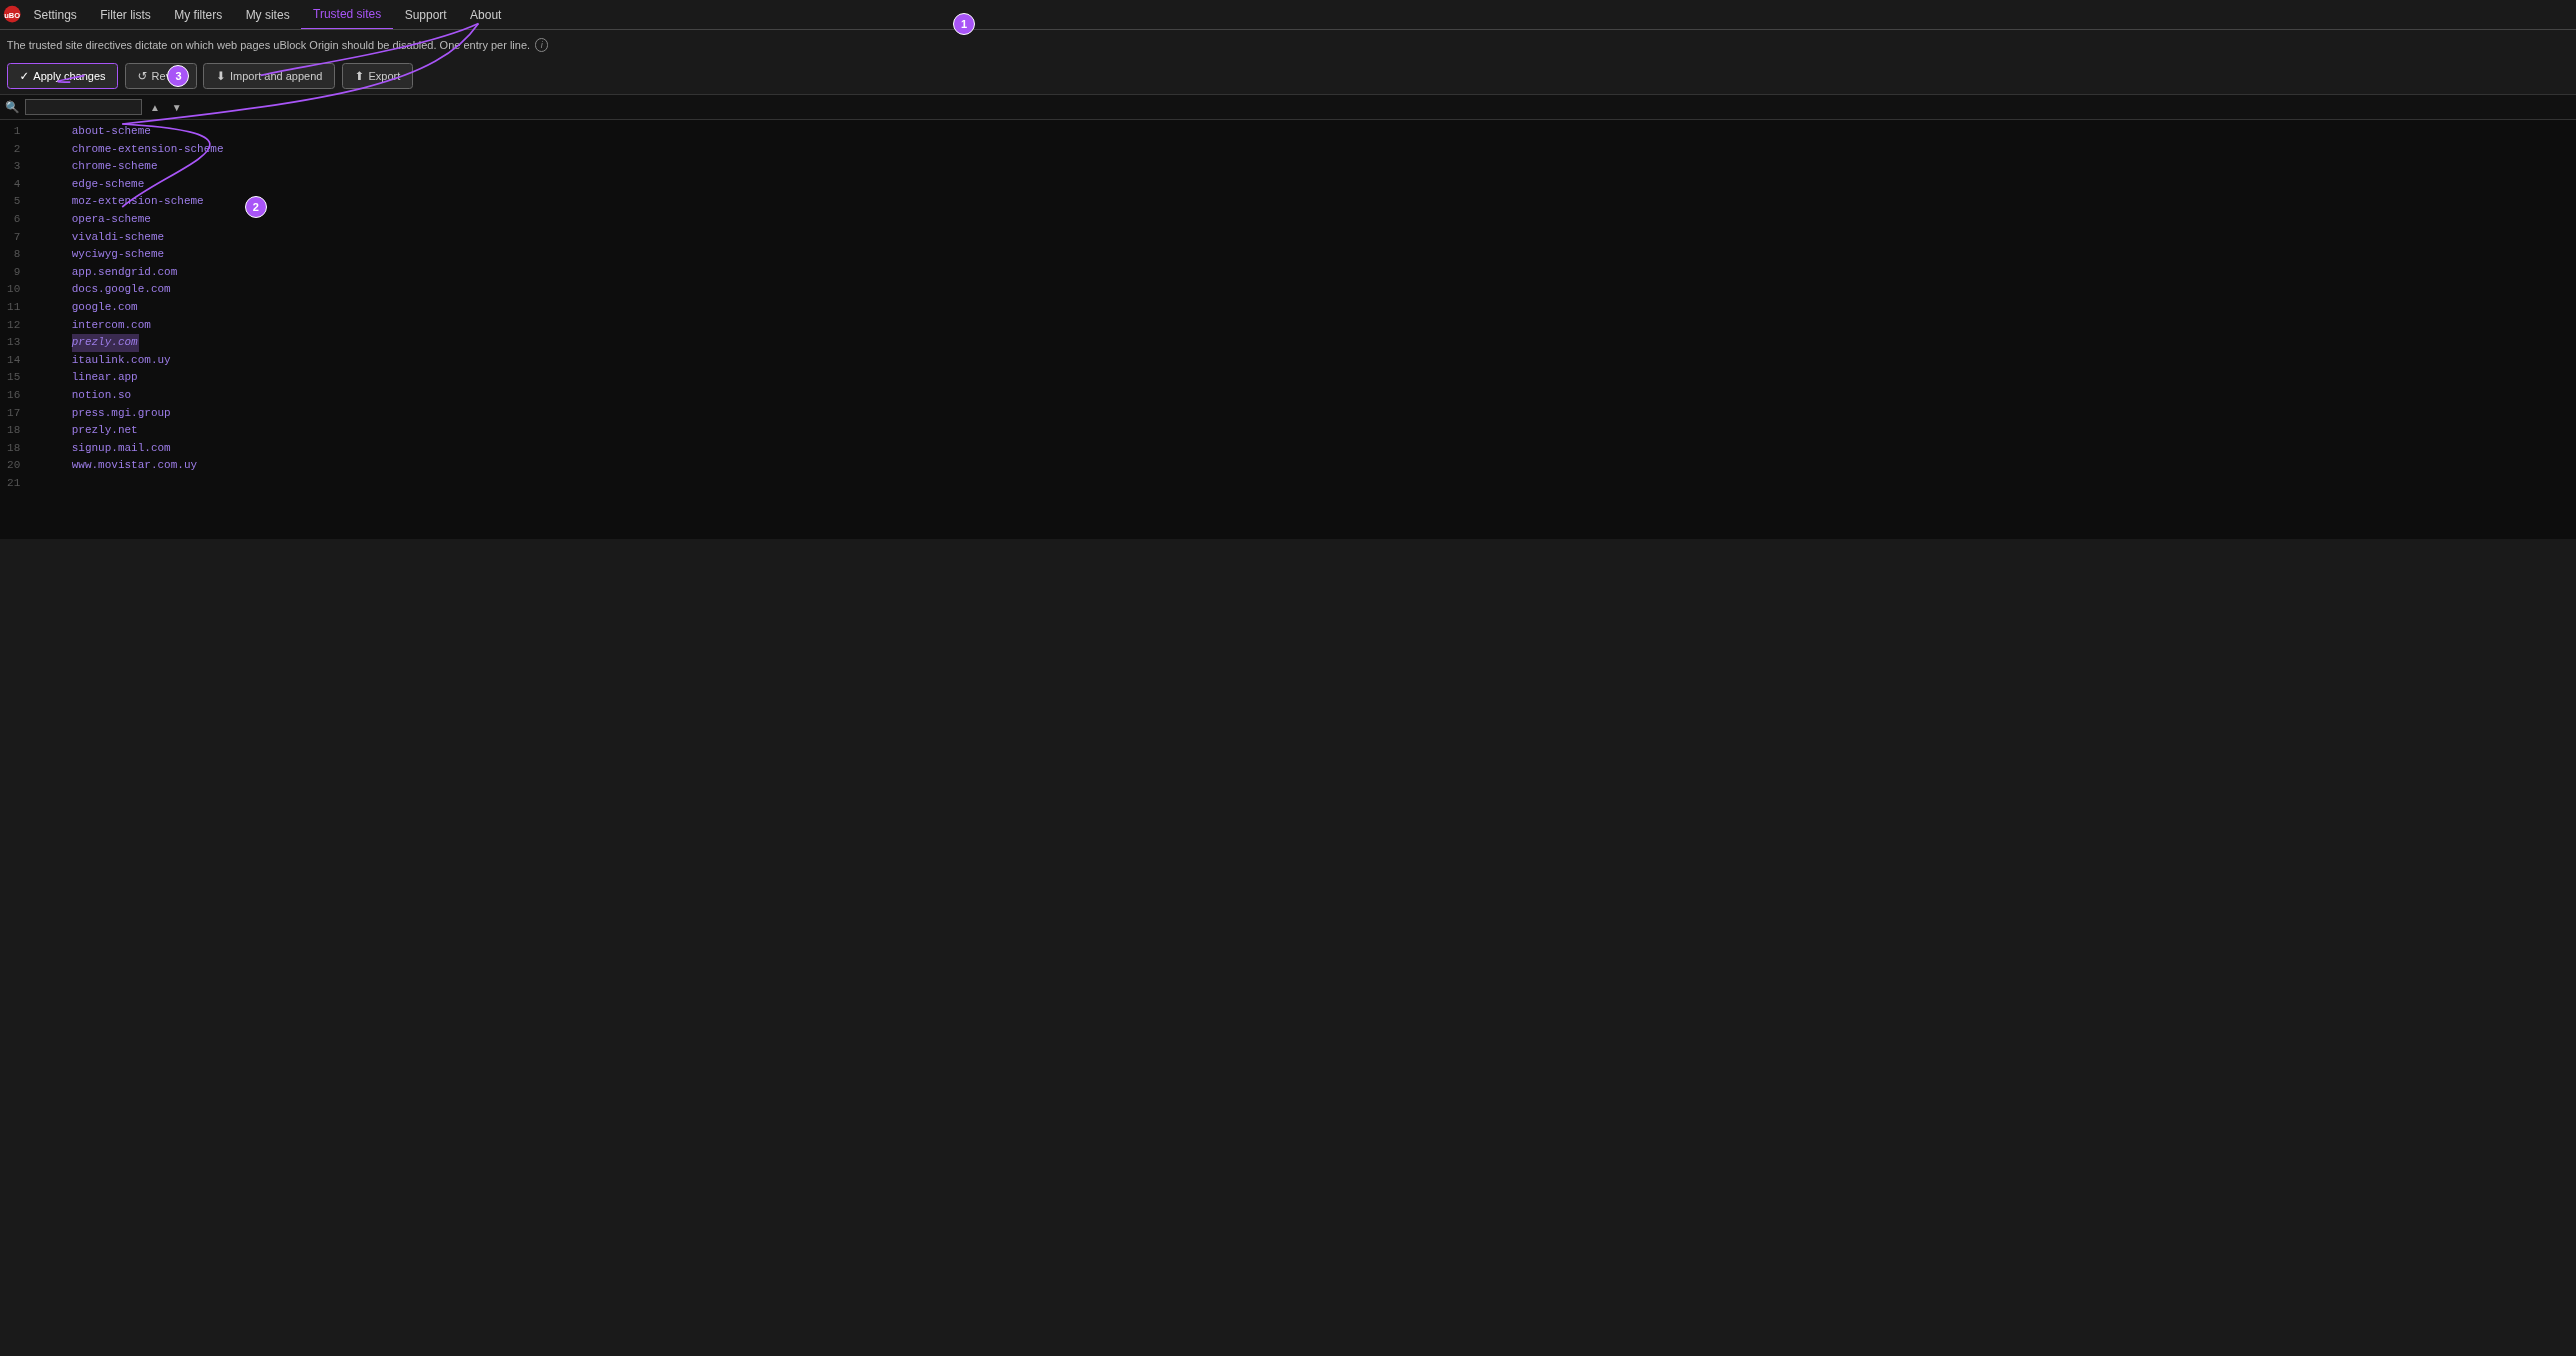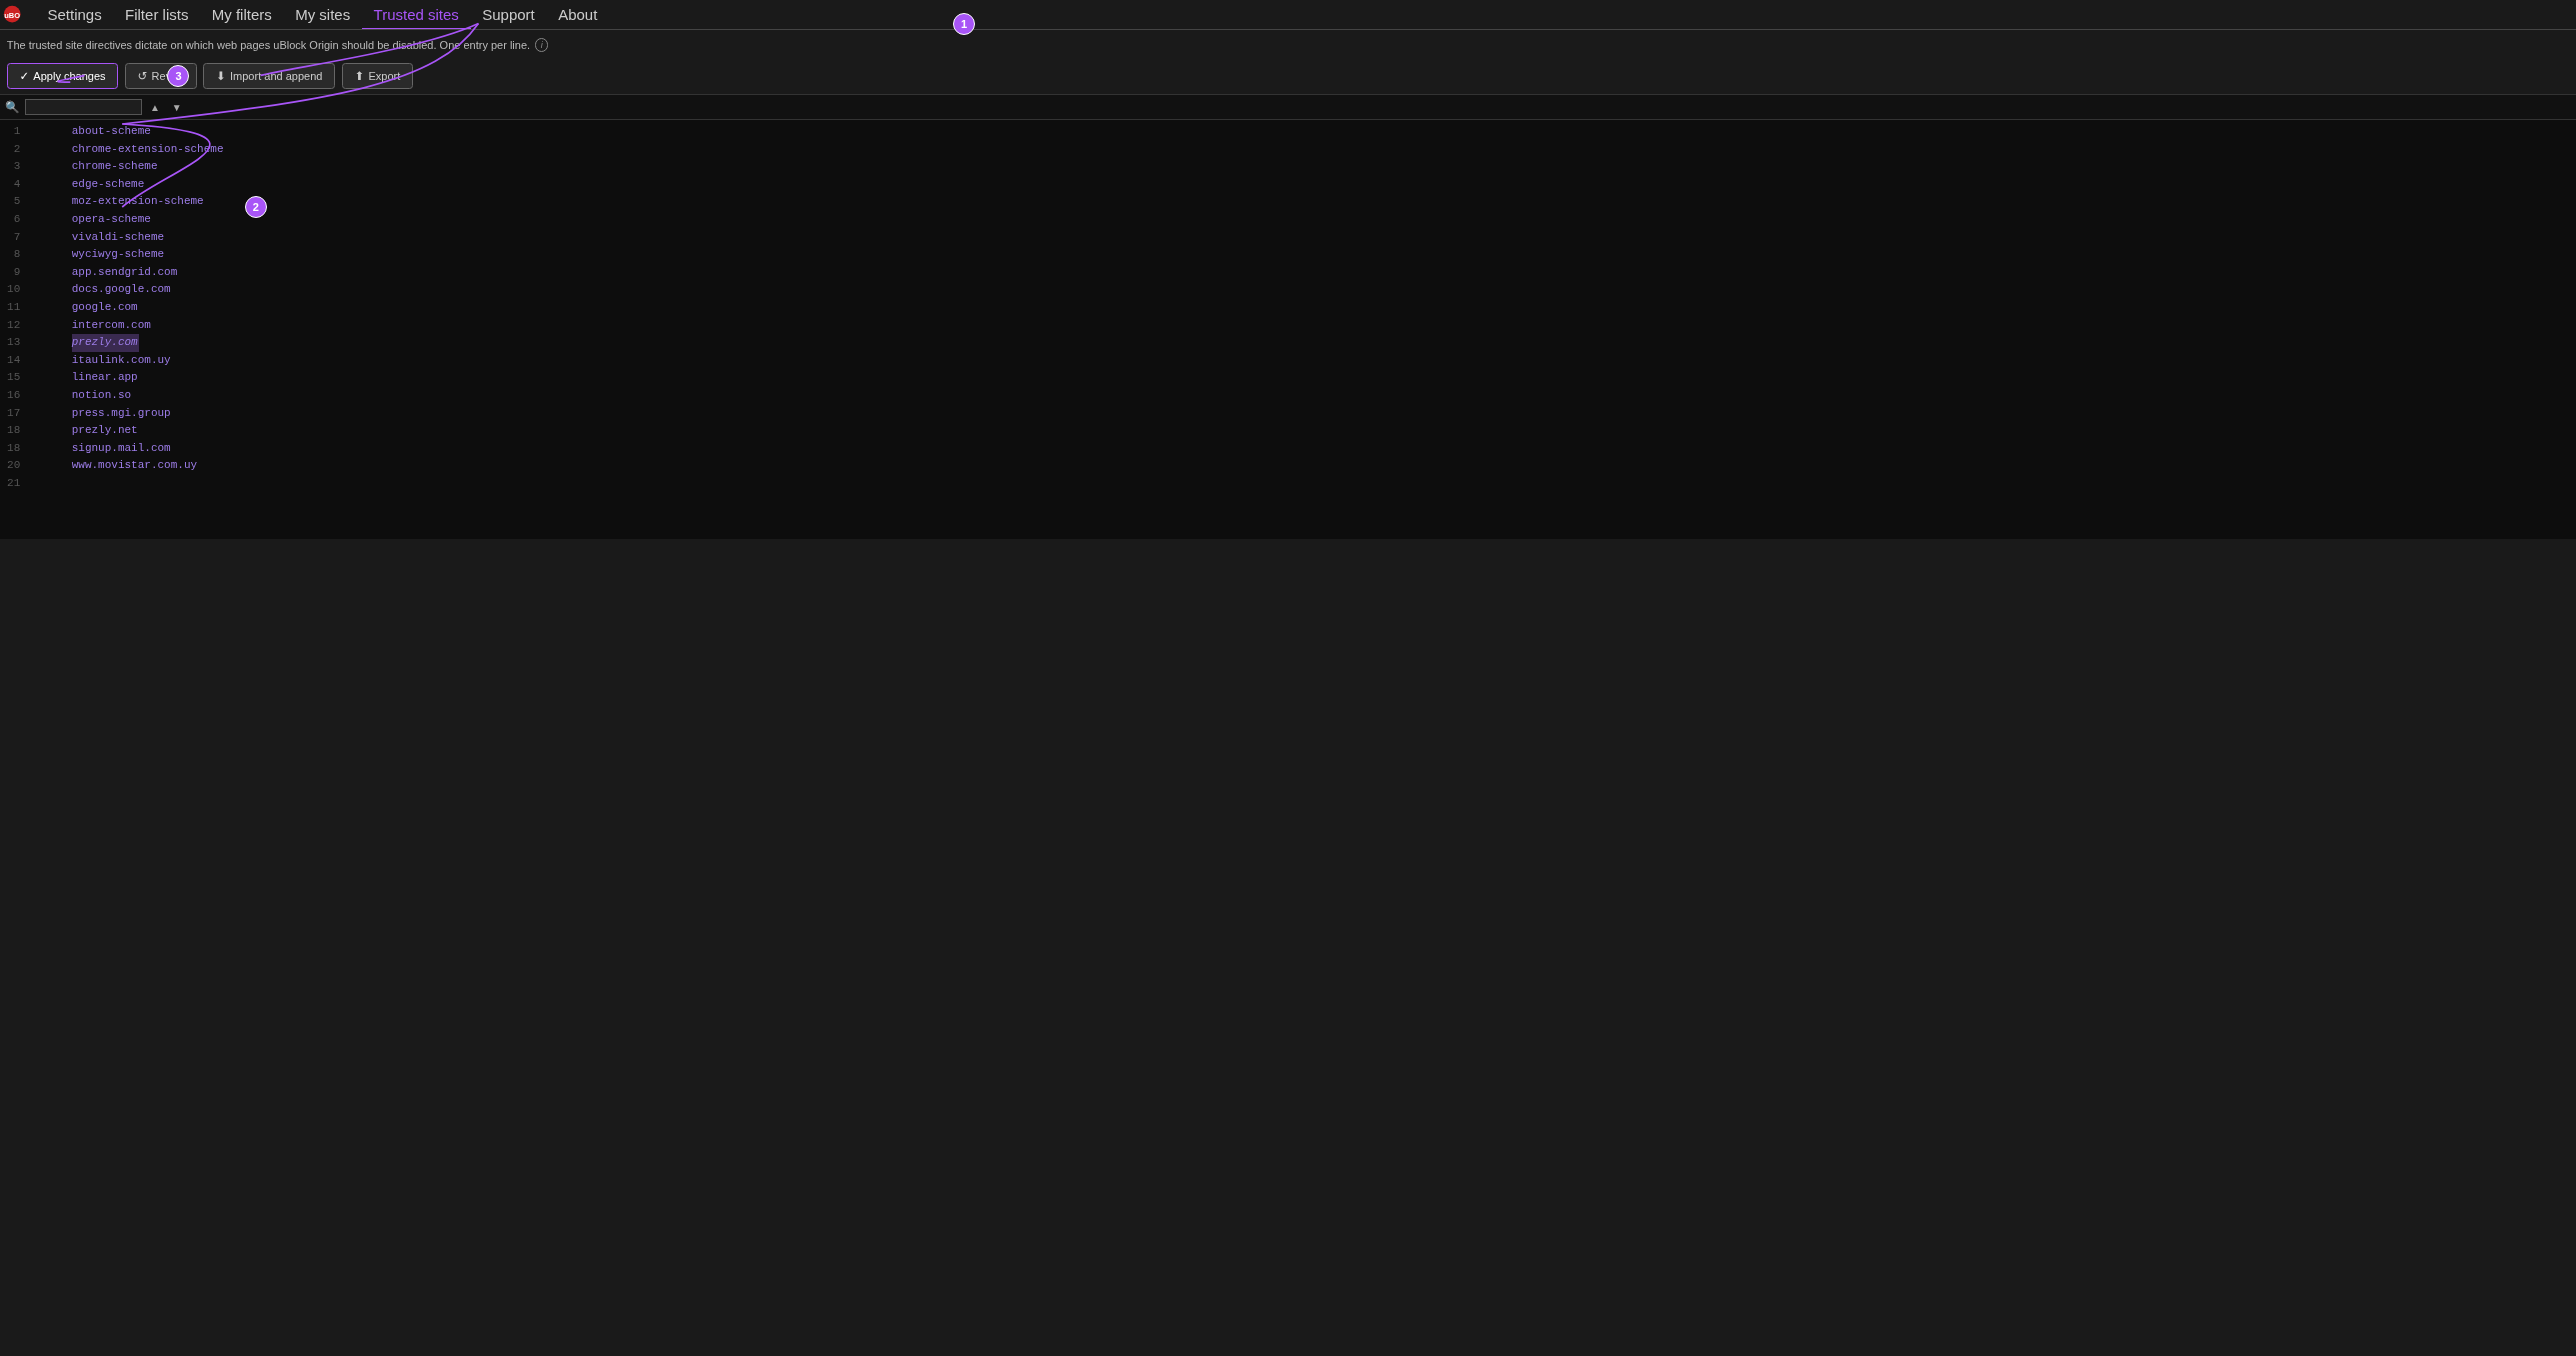--- a/index.html
+++ b/index.html
@@ -18,29 +18,29 @@
       align-items: center;
       background: #1a1a1a;
       border-bottom: 0.8px solid #444;
       padding: 0 3.4px;
       height: 30px;
     }
 
     .nav-logo {
       width: 18.4px;
       height: 18.4px;
-      margin-right: 14px;
+      margin-right: 0;
       flex-shrink: 0;
     }
 
     .nav-tab {
       padding: 5px 11.7px;
       cursor: pointer;
       color: #ccc;
-      font-size: 15px;
+      font-size: 12px;
       border: none;
       background: transparent;
       height: 100%;
       display: flex;
       align-items: center;
       white-space: nowrap;
     }
 
     .nav-tab.active {
       color: #a855f7;

